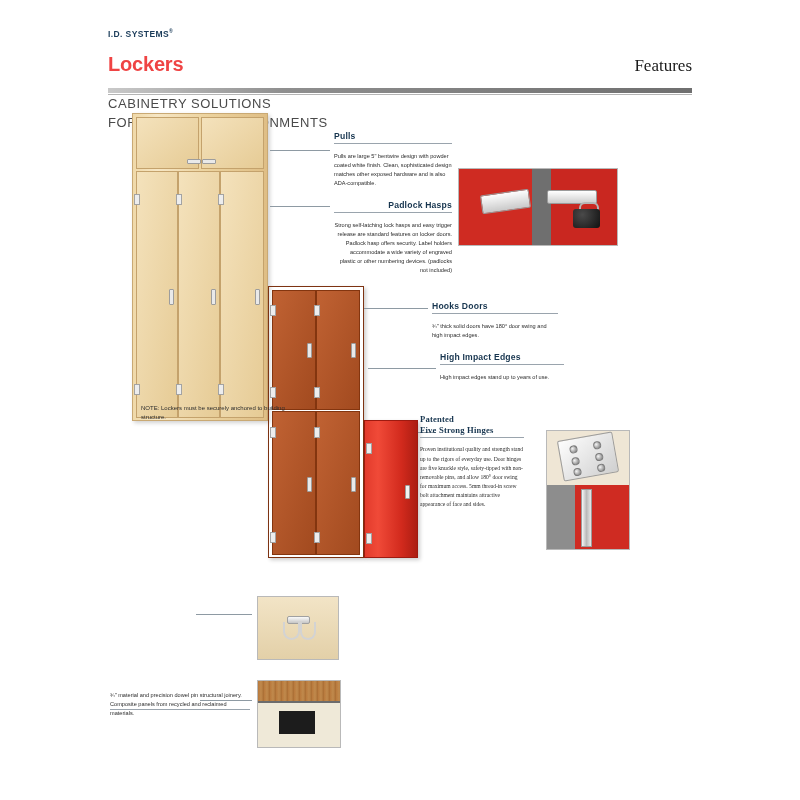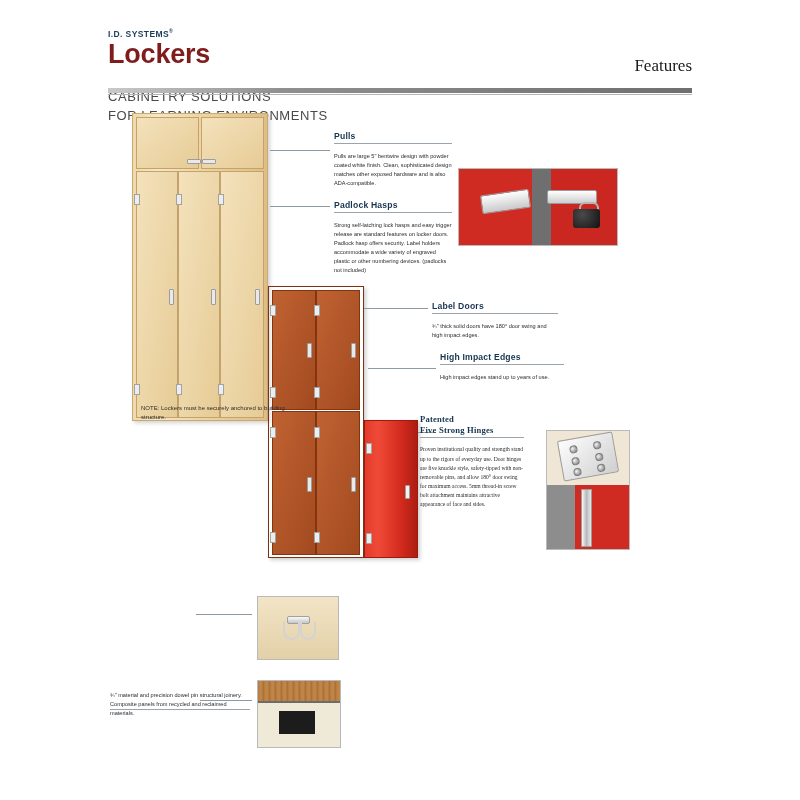--- a/index.html
+++ b/index.html
@@ -27,25 +27,25 @@
     width: 300px;
   }
   .brand-top {
     font-size: 8.5px;
     letter-spacing: .4px;
     color: #1b3c5a;
     font-weight: bold;
   }
   .brand-top sup { font-size: 5px; vertical-align: super; }
   .brand-title {
-    font-size: 27px;
+    font-size: 20px;
     font-weight: bold;
-    color: #7f1d1d;
+    color: #ef4444;
     line-height: 1.05;
-    margin-top: 1px;
+    margin-top: 15px;
     letter-spacing: -0.2px;
   }
   .brand-sub {
     font-size: 13px;
     color: #4a4a4a;
     letter-spacing: .55px;
     line-height: 1.45;
     margin-top: 20px;
     font-weight: normal;
   }
@@ -385,28 +385,28 @@
     <div class="dowel-body"></div>
     <div class="dowel-hole"></div>
   </div>
 
   <div class="callout" style="left:334px; top:131px; width:118px;">
     <div class="c-title">Pulls</div>
     <div class="c-rule" style="left:0; top:12px; width:118px;"></div>
     <div class="c-body" style="margin-top:4px;">Pulls are large 5" bentwire design with powder coated white finish. Clean, sophisticated design matches other exposed hardware and is also ADA-compatible.</div>
   </div>
 
-  <div class="callout" style="left:334px; top:200px; width:118px;">
+  <div class="callout" style="left:334px; top:200px; width:118px;text-align:right;">
     <div class="c-title">Padlock Hasps</div>
     <div class="c-rule" style="left:0; top:12px; width:118px;"></div>
     <div class="c-body" style="margin-top:4px;">Strong self-latching lock hasps and easy trigger release are standard features on locker doors. Padlock hasp offers security. Label holders accommodate a wide variety of engraved plastic or other numbering devices. (padlocks not included)</div>
   </div>
 
   <div class="callout" style="left:432px; top:301px; width:126px;">
-    <div class="c-title">Label Doors</div>
+    <div class="c-title">Hooks Doors</div>
     <div class="c-rule" style="left:0; top:12px; width:126px;"></div>
     <div class="c-body" style="margin-top:4px;">¾" thick solid doors have 180° door swing and high impact edges.</div>
   </div>
 
   <div class="callout" style="left:440px; top:352px; width:124px;">
     <div class="c-title">High Impact Edges</div>
     <div class="c-rule" style="left:0; top:12px; width:124px;"></div>
     <div class="c-body" style="margin-top:4px;">High impact edges stand up to years of use.</div>
   </div>
 

